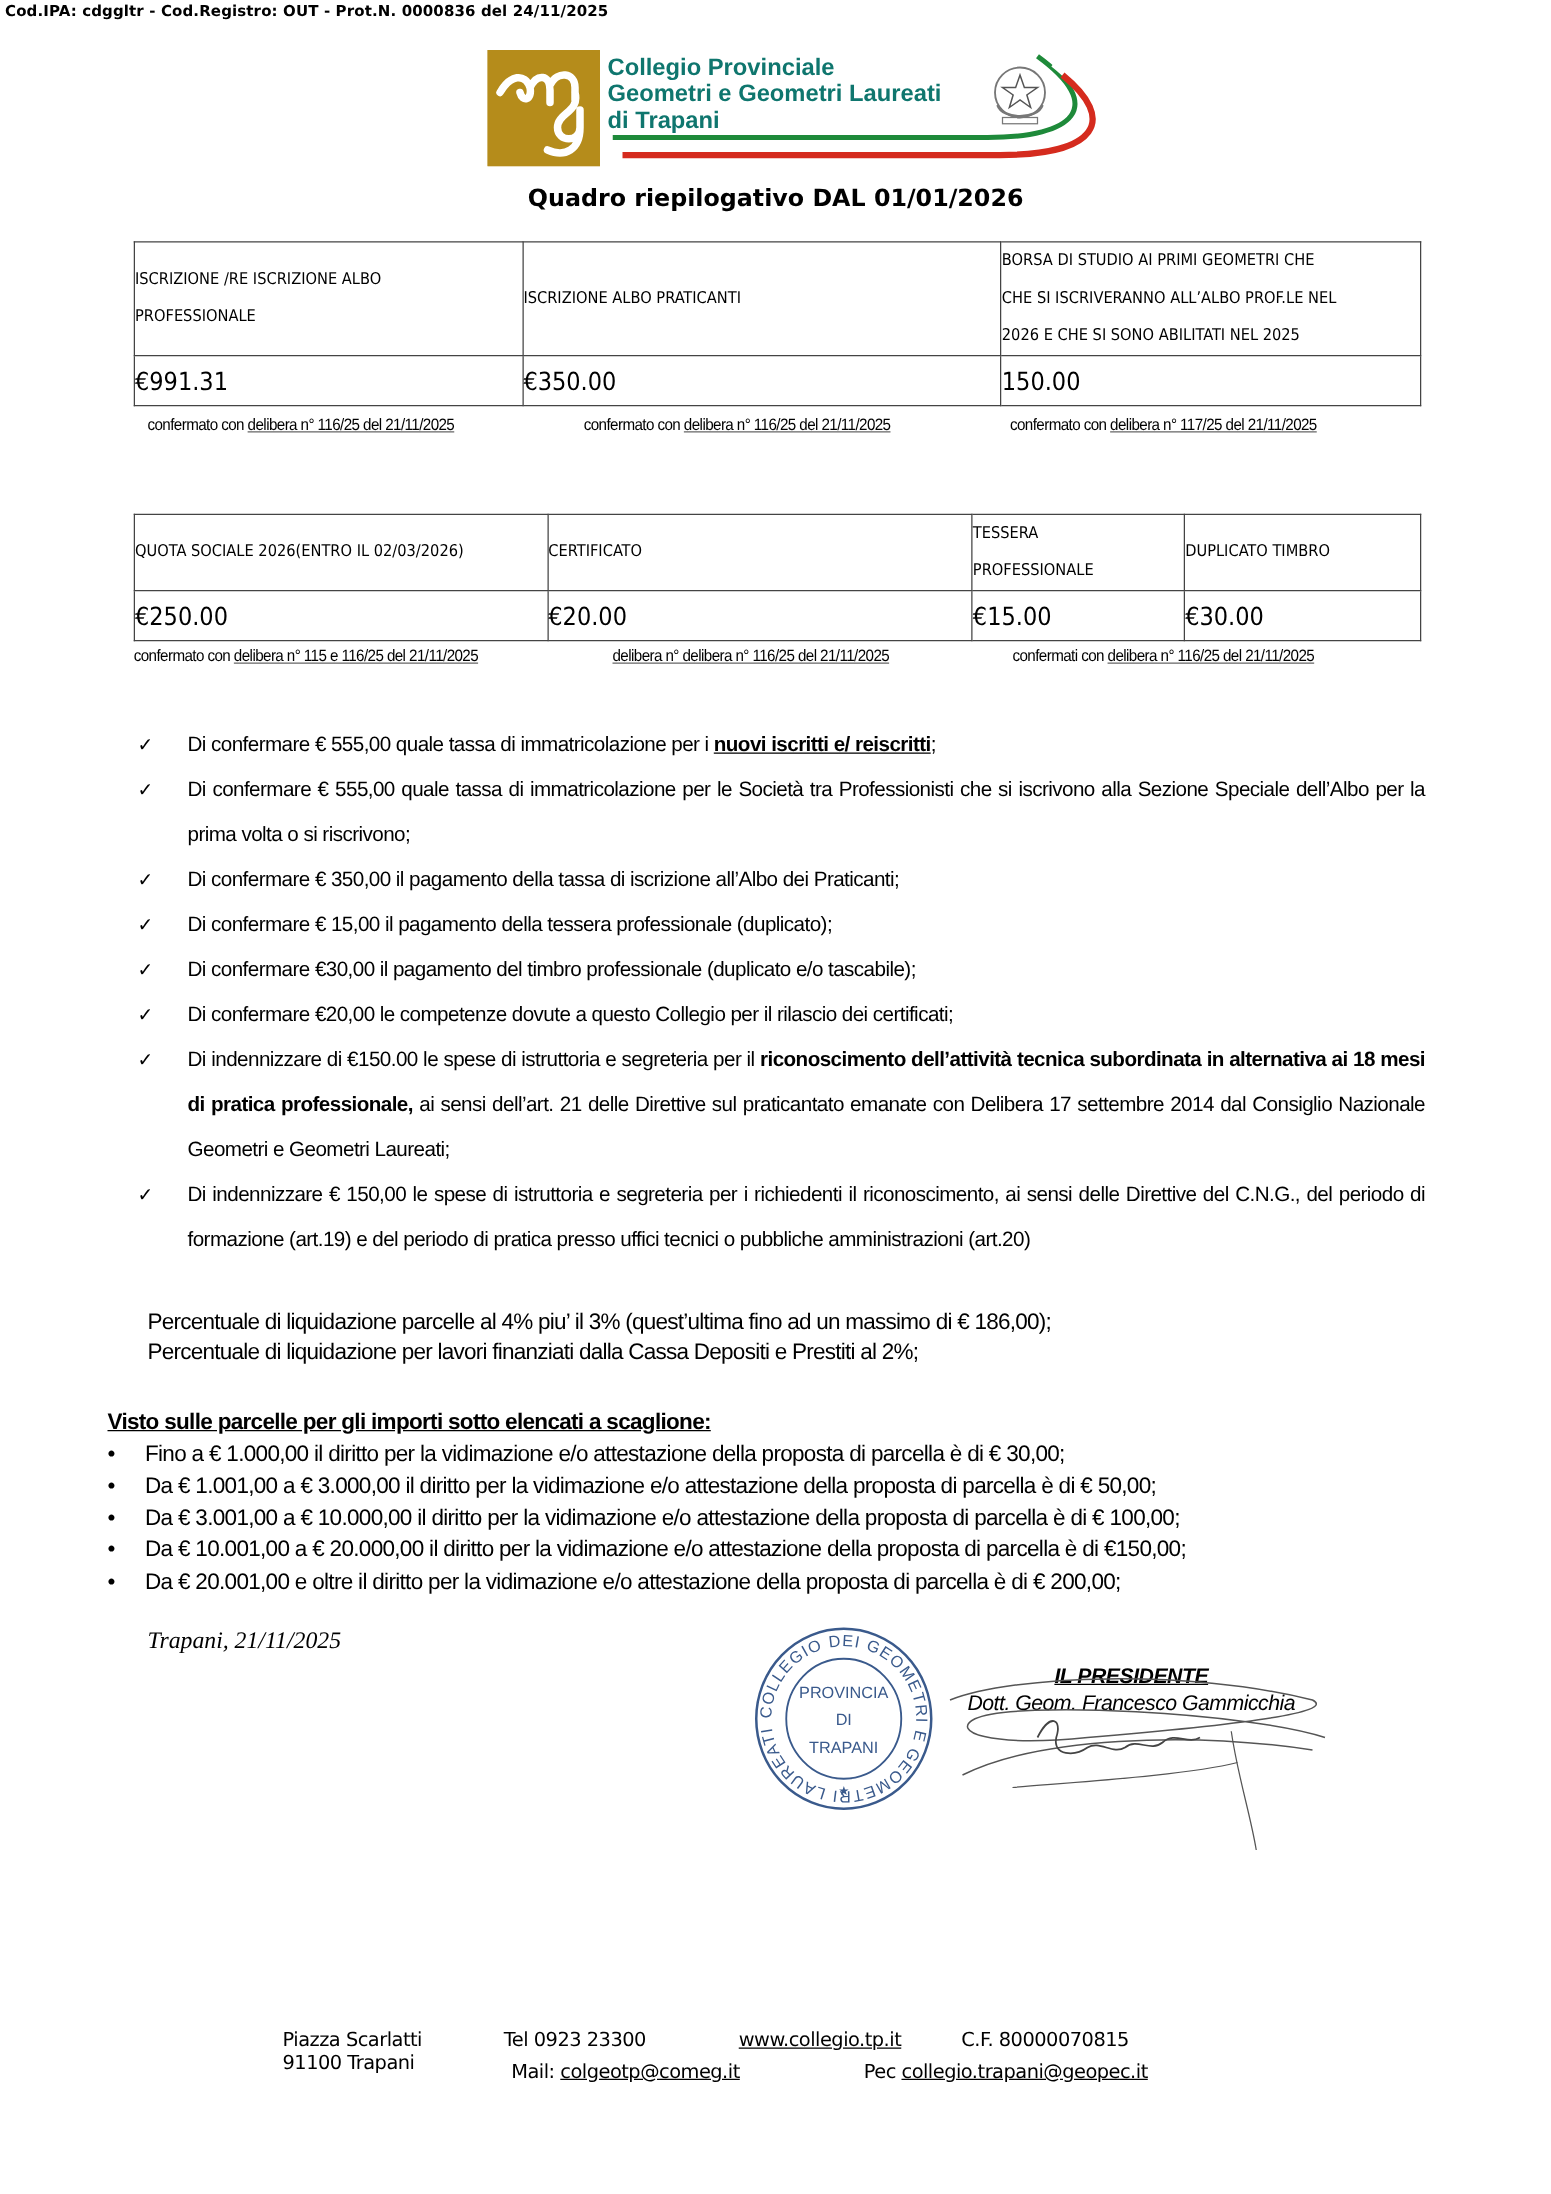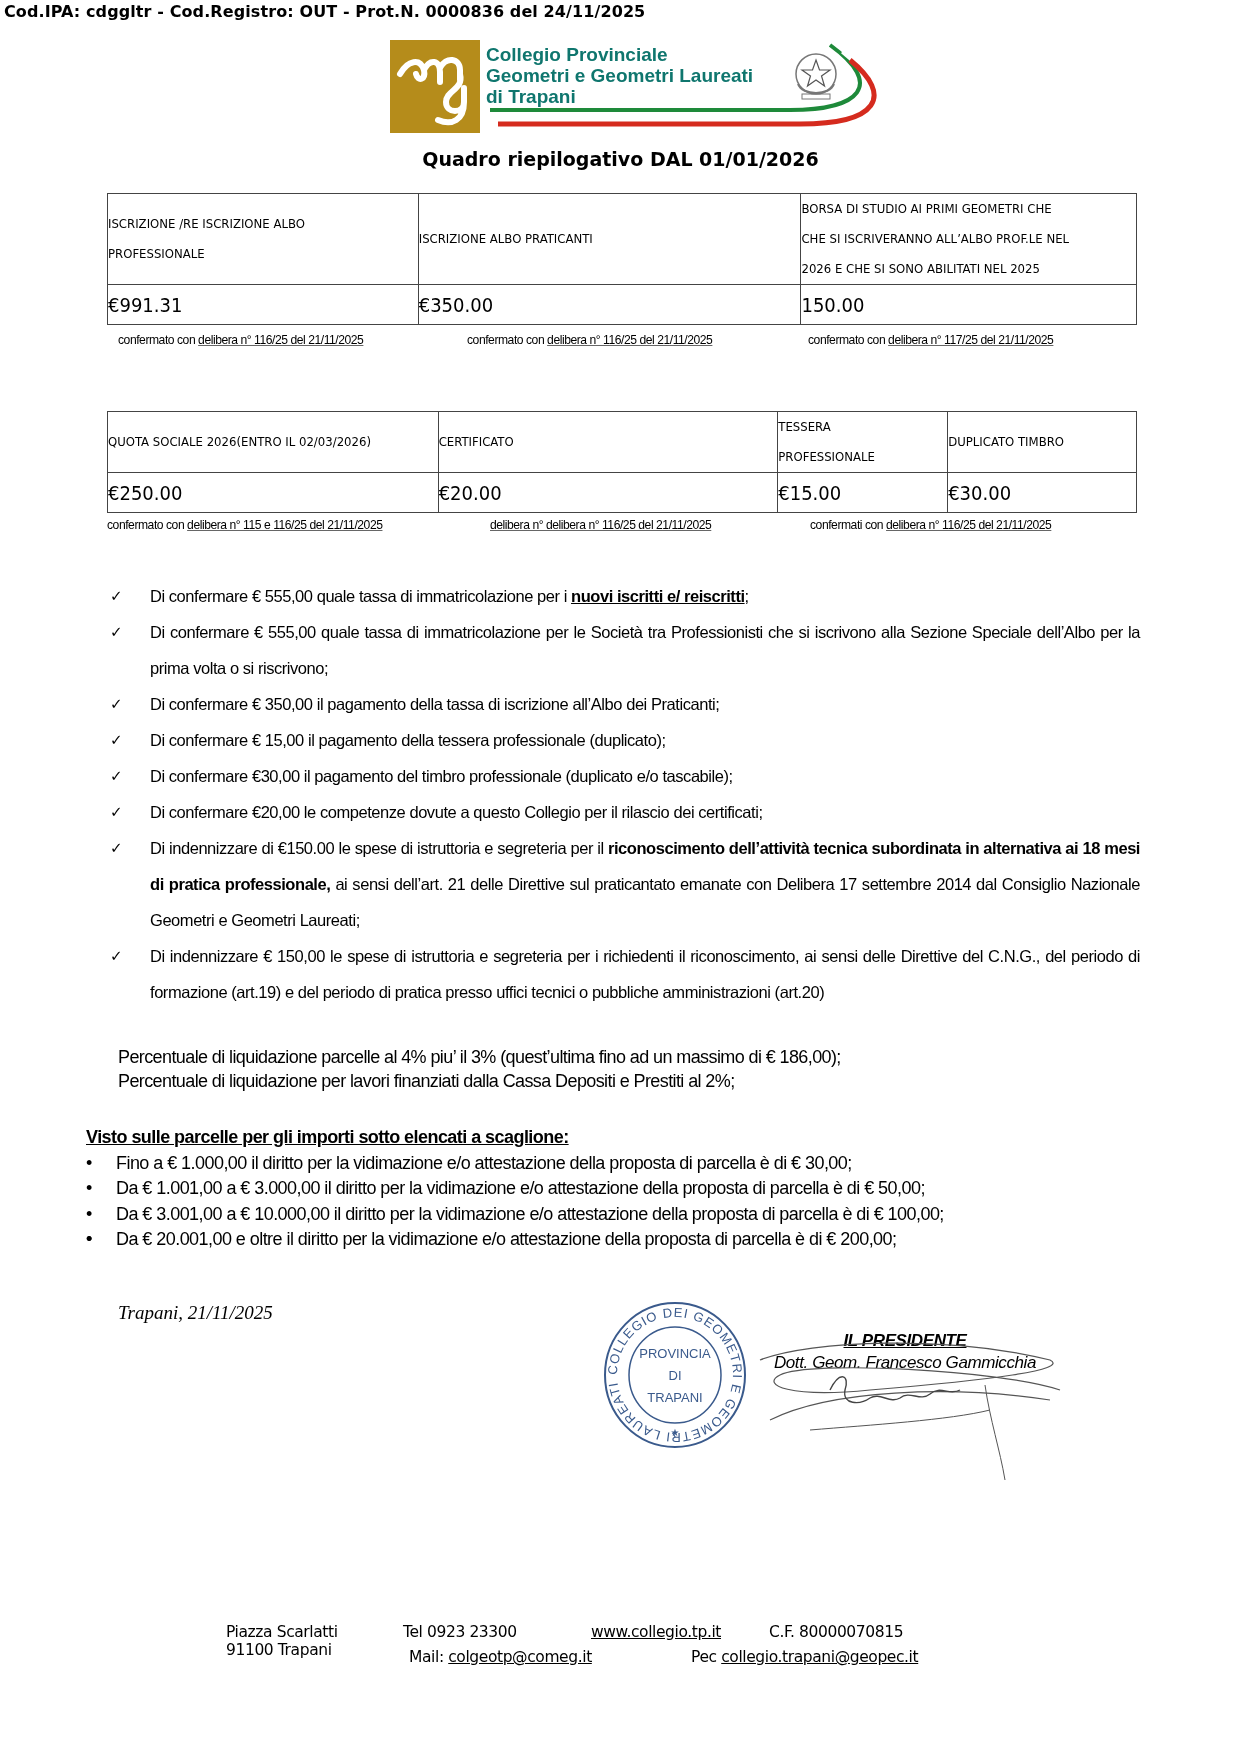--- a/index.html
+++ b/index.html
@@ -1,17 +1,17 @@
 <!DOCTYPE html>
 <html><head>
 <meta charset="utf-8">
 <style>
   * { box-sizing: border-box; margin: 0; padding: 0; }
   body { width: 1241px; height: 1755px; background: #ffffff; color: #000; position: relative; overflow: hidden; font-family: "Liberation Sans", sans-serif; }
-  .protocol { position: absolute; left: 4px; top: 2px; font-family: "DejaVu Sans", sans-serif; font-weight: bold; font-size: 16px; letter-spacing: 0.1px; }
+  .protocol { position: absolute; left: 4px; top: 2px; font-family: "DejaVu Sans", sans-serif; font-weight: bold; font-size: 12px; letter-spacing: 0.1px; }
 
   
   .logo-wrap { position: absolute; left: 390px; top: 40px; width: 490px; height: 100px; }
   .logo-square { position: absolute; left: 0; top: 0; width: 90px; height: 93px; background: #b58c1b; }
   .logo-square svg { width: 90px; height: 93px; }
   .logo-text { position: absolute; left: 96px; top: 4px; font-family: "Liberation Sans", sans-serif; font-weight: bold; font-size: 19px; line-height: 21px; color: #0f766e; }
   .emblem { position: absolute; left: 402px; top: 10px; width: 48px; height: 52px; }
   .tricolor { position: absolute; left: 100px; top: 0; width: 390px; height: 100px; }
 
   .title { position: absolute; left: 0; width: 1241px; top: 148px; text-align: center; font-family: "DejaVu Sans", sans-serif; font-weight: bold; font-size: 19px; padding-left: 0; }
@@ -181,21 +181,21 @@
 <div class="percent">
   <div>Percentuale di liquidazione parcelle al 4% piu’ il 3% (quest’ultima fino ad un massimo di € 186,00);</div>
   <div>Percentuale di liquidazione per lavori finanziati dalla Cassa Depositi e Prestiti al   2%;</div>
 </div>
 
 <div class="visto">
   <div class="visto-title">Visto sulle parcelle per gli importi sotto elencati a scaglione:</div>
   <div class="bullet-item"><span class="dot">•</span><span>Fino a € 1.000,00 il diritto per la vidimazione e/o attestazione della proposta di parcella è di € 30,00;</span></div>
   <div class="bullet-item"><span class="dot">•</span><span>Da € 1.001,00  a € 3.000,00  il diritto per la vidimazione e/o attestazione della proposta di parcella è di €  50,00;</span></div>
   <div class="bullet-item"><span class="dot">•</span><span>Da € 3.001,00  a € 10.000,00  il diritto per la vidimazione e/o attestazione della proposta di parcella è di € 100,00;</span></div>
-  <div class="bullet-item"><span class="dot">•</span></div>
+  <div class="bullet-item"><span class="dot">•</span><span>Da € 10.001,00  a € 20.000,00  il diritto per la vidimazione e/o attestazione della proposta di parcella è di €150,00;</span></div>
   <div class="bullet-item"><span class="dot">•</span><span>Da € 20.001,00 e oltre il diritto per la vidimazione e/o attestazione della proposta di parcella è di € 200,00;</span></div>
 </div>
 
 <div class="place-date">Trapani, 21/11/2025</div>
 
 <svg class="stamp" viewBox="0 0 150 150">
   <defs>
     <path id="stampArc" d="M 75 75 m -58 0 a 58 58 0 1 1 116 0 a 58 58 0 1 1 -116 0"></path>
   </defs>
   <ellipse cx="75" cy="75" rx="70" ry="72" fill="none" stroke="#3a5a8c" stroke-width="2"></ellipse>

